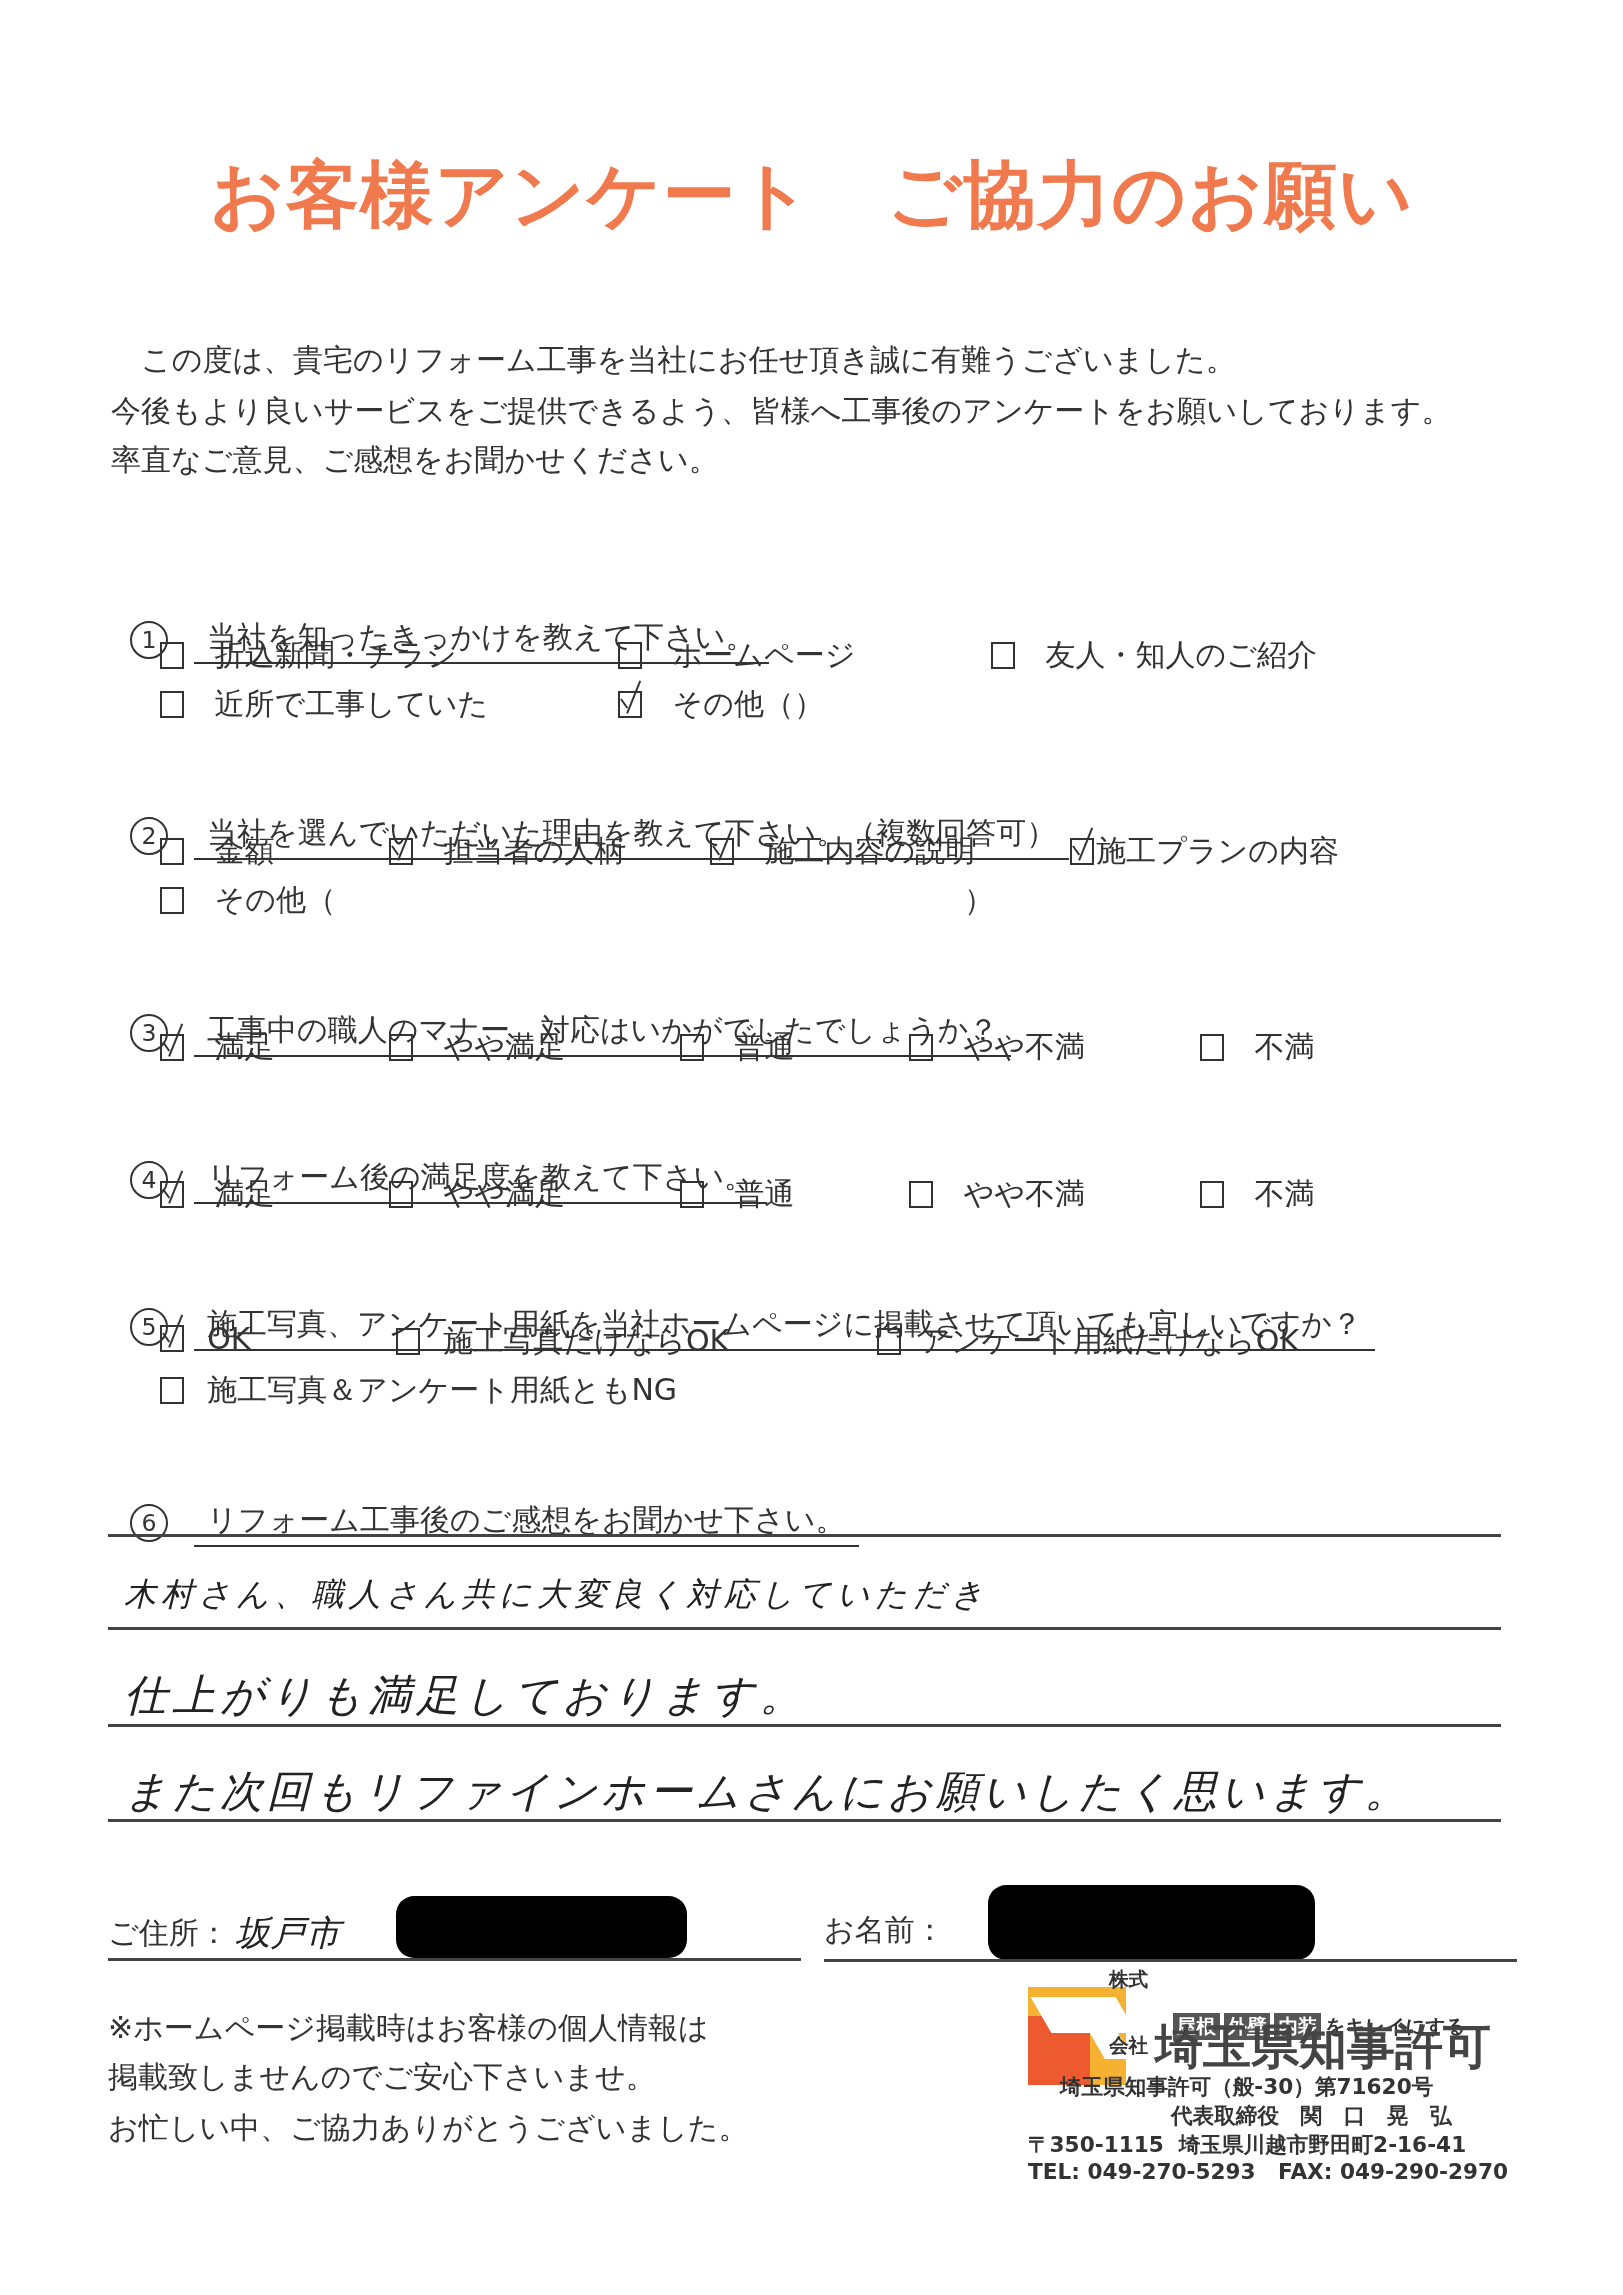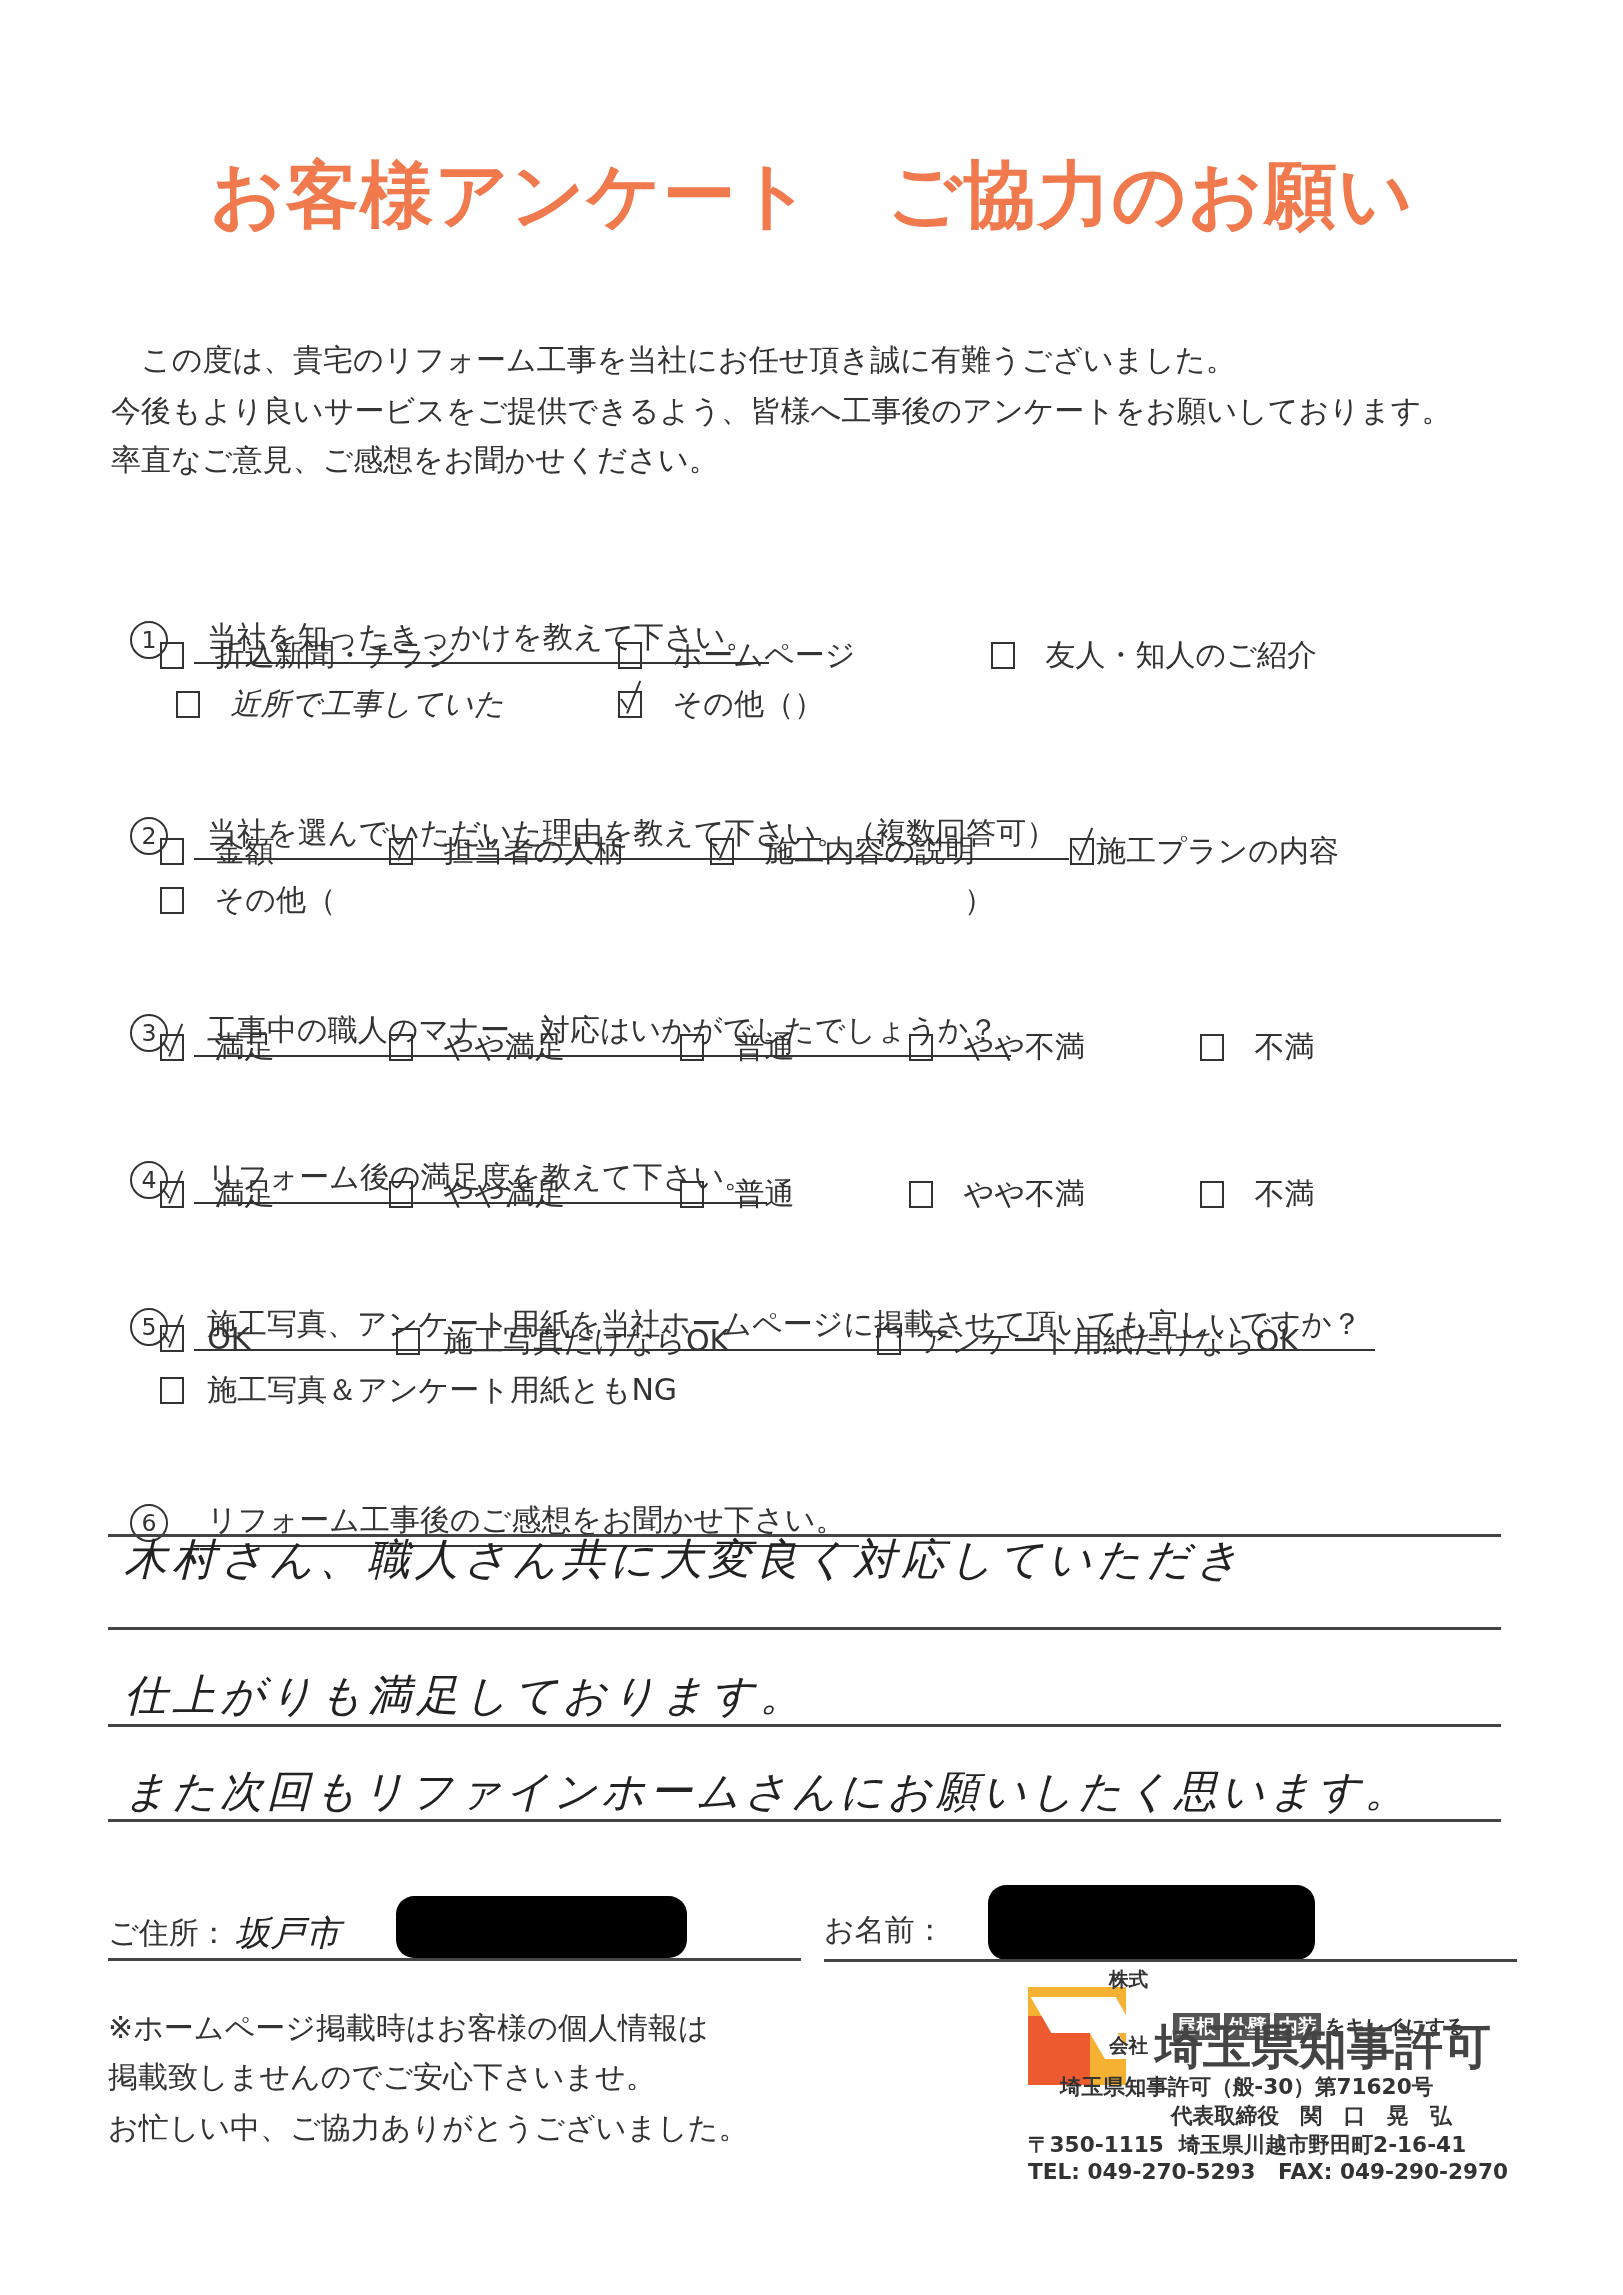--- a/index.html
+++ b/index.html
@@ -43,21 +43,21 @@
 </div>
 <div class="abs opt" style="left:160px; top:635px;">
   <span class="box"></span><span>折込新聞・チラシ</span>
 </div>
 <div class="abs opt" style="left:618px; top:635px;">
   <span class="box"></span><span>ホームページ</span>
 </div>
 <div class="abs opt" style="left:991px; top:635px;">
   <span class="box"></span><span>友人・知人のご紹介</span>
 </div>
-<div class="abs opt" style="left:176px; top:684px;font-style:italic;">
+<div class="abs opt" style="left:160px; top:684px;">
   <span class="box"></span><span>近所で工事していた</span>
 </div>
 <div class="abs opt" style="left:618px; top:684px;">
   <span class="box checked"></span><span>その他（</span><span>）</span>
 </div>
 
 <div class="abs qhead" style="left:111px; top:778px;">
   <span class="qnum">2</span><span class="qtext">当社を選んでいただいた理由を教えて下さい。（複数回答可）</span>
 </div>
 <div class="abs opt" style="left:160px; top:831px;">
@@ -127,21 +127,21 @@
   <span class="box" style="margin-right:19.6px;"></span><span>アンケート用紙だけならOK</span>
 </div>
 <div class="abs opt" style="left:160px; top:1370px;">
   <span class="box" style="margin-right:23.6px;"></span><span>施工写真＆アンケート用紙ともNG</span>
 </div>
 
 <div class="abs qhead" style="left:111px; top:1465px;">
   <span class="qnum">6</span><span class="qtext">リフォーム工事後のご感想をお聞かせ下さい。</span>
 </div>
 <div class="abs rule" style="left:108px; top:1534px; width:1393px;"></div>
-<div class="abs hand" style="left:124px; top:1531px; font-size:43px; letter-spacing:5.2px;">木村さん、職人さん共に大変良く対応していただき</div>
+<div class="abs hand" style="left:124px; top:1573px; font-size:32px; letter-spacing:5.2px;">木村さん、職人さん共に大変良く対応していただき</div>
 <div class="abs rule" style="left:108px; top:1627px; width:1393px;"></div>
 <div class="abs hand" style="left:124px; top:1667px; font-size:43px; letter-spacing:5.2px;">仕上がりも満足しております。</div>
 <div class="abs rule" style="left:108px; top:1724px; width:1393px;"></div>
 <div class="abs hand" style="left:124px; top:1763px; font-size:43px; letter-spacing:3.9px;">また次回もリファインホームさんにお願いしたく思います。</div>
 <div class="abs rule" style="left:108px; top:1819px; width:1393px;"></div>
 
 <div class="abs opt" style="left:108px; top:1910px;">
   <span>ご住所：</span><span class="hand" style="font-size:35px; margin-left:6.5px;">坂戸市</span>
 </div>
 <div class="abs redact" style="left:396px; top:1896px; width:291px; height:62px;"></div>

